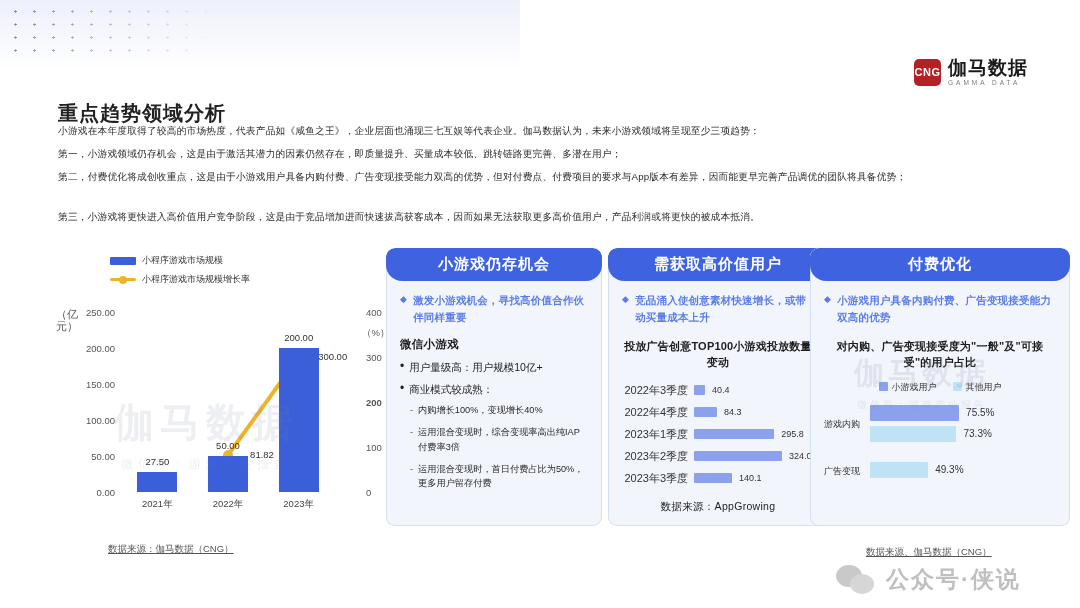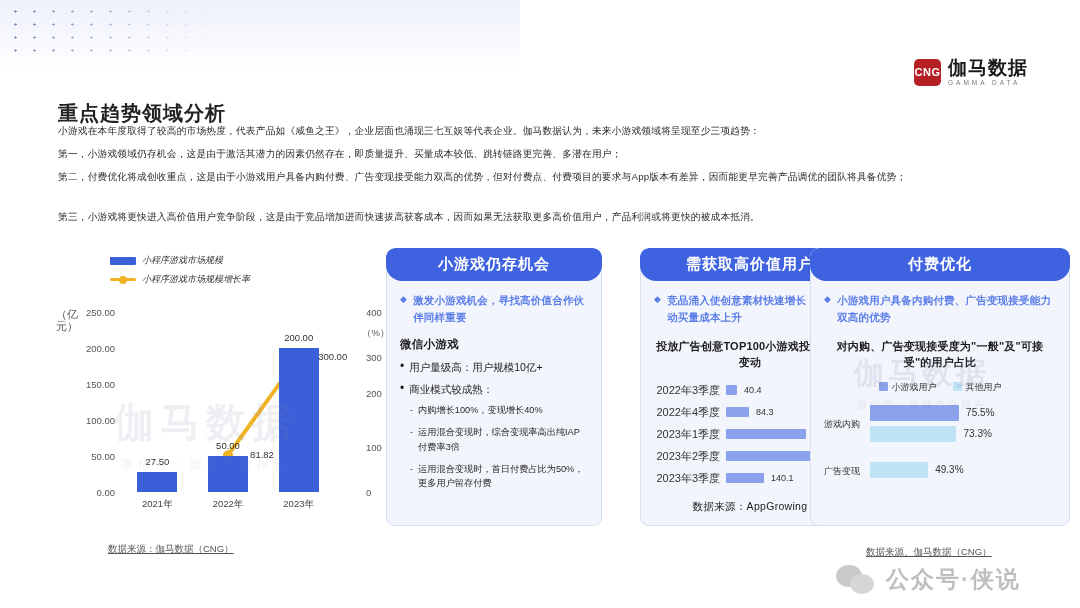--- a/index.html
+++ b/index.html
@@ -52,21 +52,21 @@
     position:absolute;left:58px;width:965px;
     font-size:9.7px;color:#2a2a2a;line-height:1.95;letter-spacing:.2px;
   }
   #p1{top:122px;}
   #p2{top:145px;}
   #p3{top:168px;}
   #p4{top:208px;}
 
   
   .chart-wrap{position:absolute;left:50px;top:250px;width:330px;height:275px;}
-  .chart-legend{position:absolute;left:60px;top:4px;font-size:9px;color:#333;font-style:italic;}
+  .chart-legend{position:absolute;left:60px;top:4px;font-size:9px;color:#333;}
   .lg-row{display:flex;align-items:center;gap:6px;margin-bottom:6px;}
   .lg-bar{width:26px;height:8px;background:#3b5fd9;border-radius:1px;}
   .lg-line{width:26px;height:3px;background:#f0b328;border-radius:2px;position:relative;}
   .lg-line:after{content:"";position:absolute;left:9px;top:-2.5px;width:8px;height:8px;border-radius:50%;background:#f0b328;}
 
   .plot{position:absolute;left:72px;top:62px;width:212px;height:180px;}
   .ytick{position:absolute;right:100%;margin-right:7px;font-size:9.5px;color:#555;white-space:nowrap;transform:translateY(-50%);}
   .ytick2{position:absolute;left:100%;margin-left:32px;font-size:9.5px;color:#555;white-space:nowrap;transform:translateY(-50%);}
   .yaxis-title{
     position:absolute;left:6px;top:58px;width:16px;
@@ -86,21 +86,21 @@
   }
   .watermark small{display:block;font-size:12px;letter-spacing:5px;margin-top:6px;font-weight:normal;}
   .src-left{
     position:absolute;left:108px;top:543px;font-size:9.5px;color:#555;text-decoration:underline;
   }
 
   
   .card{position:absolute;top:248px;height:278px;border-radius:9px;overflow:hidden;
         background:#f2f5fc;box-shadow:0 0 0 1px rgba(190,205,235,.55) inset;}
   #card1{left:386px;width:216px;}
-  #card2{left:640px;width:220px;}
+  #card2{left:608px;width:220px;}
   #card3{left:810px;width:260px;}
   .card-head{
     height:33px;background:#3f63e0;border-radius:9px 9px 16px 16px;
     display:flex;align-items:center;justify-content:center;
     color:#fff;font-size:15px;font-weight:bold;letter-spacing:1px;
   }
   .card-body{padding:11px 14px 0 14px;position:relative;height:100%;box-sizing:border-box;}
   .blue-bullet{
     display:flex;gap:6px;color:#5b7de8;font-size:10.5px;font-weight:bold;
     line-height:1.6;letter-spacing:.2px;
@@ -197,21 +197,21 @@
           <circle cx="176.66666666666669" cy="45" r="5" fill="#f0b328"></circle>
         </svg>
     <div class="ytick" style="top: 180px;">0.00</div>
         <div class="ytick" style="top: 144px;">50.00</div>
         <div class="ytick" style="top: 108px;">100.00</div>
         <div class="ytick" style="top: 72px;">150.00</div>
         <div class="ytick" style="top: 36px;">200.00</div>
         <div class="ytick" style="top: 0px;">250.00</div>
         <div class="ytick2" style="top: 180px;">0</div>
         <div class="ytick2" style="top: 135px;">100</div>
-        <div class="ytick2" style="top: 81px;">200</div>
+        <div class="ytick2" style="top: 90px; font-weight: bold;">200</div>
         <div class="ytick2" style="top: 45px;">300</div>
         <div class="ytick2" style="top: 0px;">400</div>
         <div class="bar" style="left: 15.3333px; height: 19.8px; background: rgb(59, 95, 217);"></div>
         <div class="barlabel" style="left: 35.3333px; top: 144.2px;">27.50</div>
         <div class="xlabel" style="left: 35.3333px;">2021年</div>
         <div class="bar" style="left: 86px; height: 36px; background: rgb(59, 95, 217);"></div>
         <div class="barlabel" style="left: 106px; top: 128px;">50.00</div>
         <div class="xlabel" style="left: 106px;">2022年</div>
         <div class="bar" style="left: 156.667px; height: 144px; background: rgb(59, 95, 217);"></div>
         <div class="barlabel" style="left: 176.667px; top: 20px;">200.00</div>

